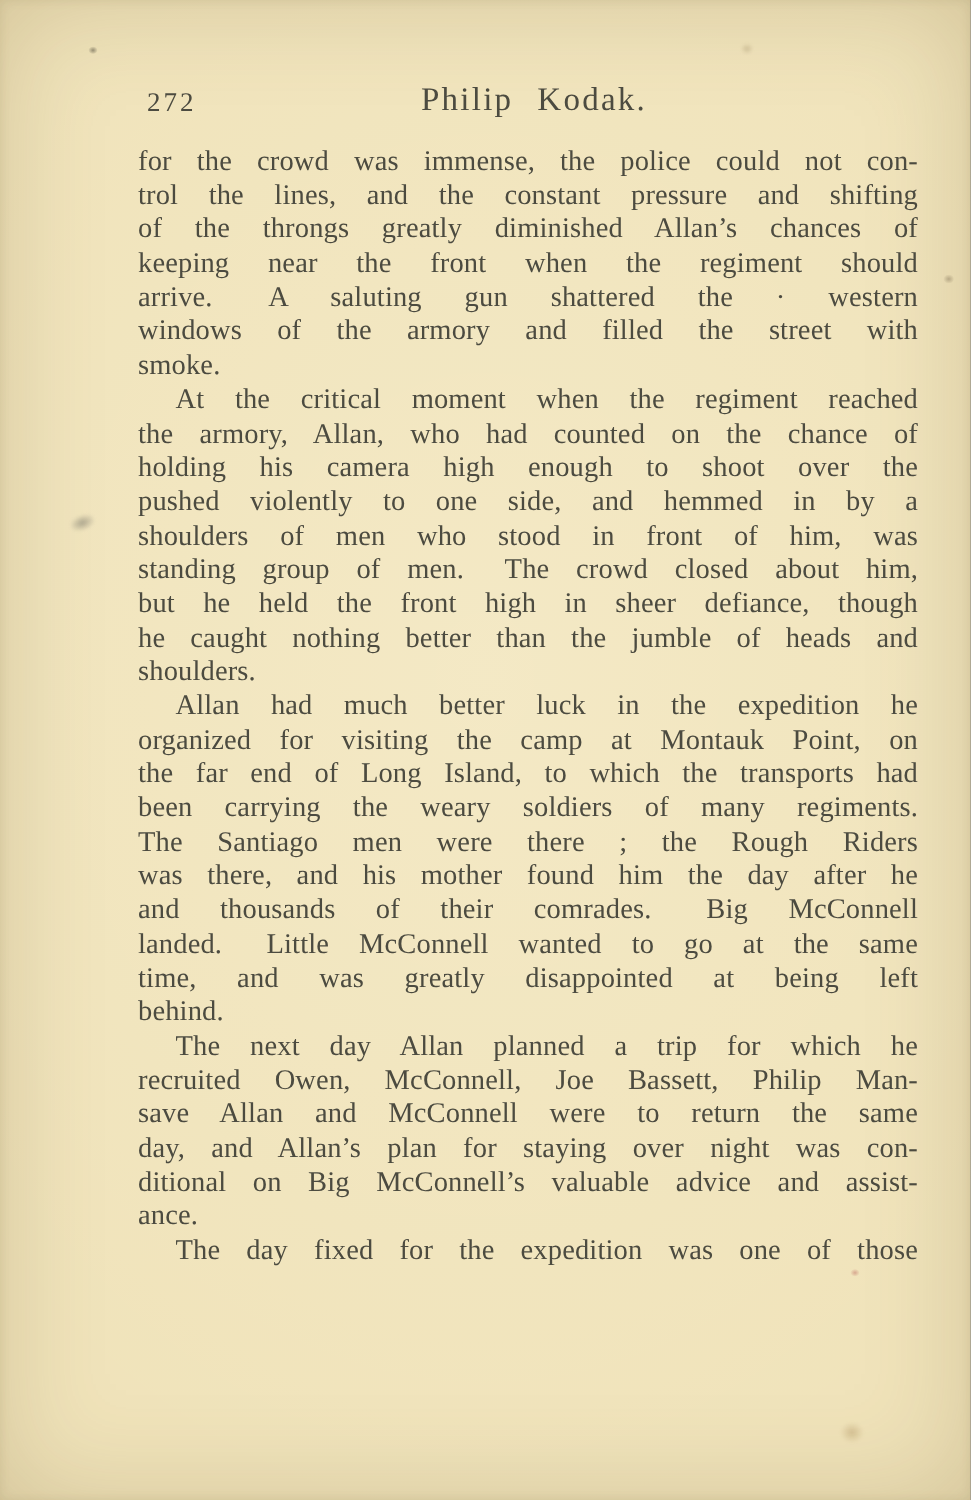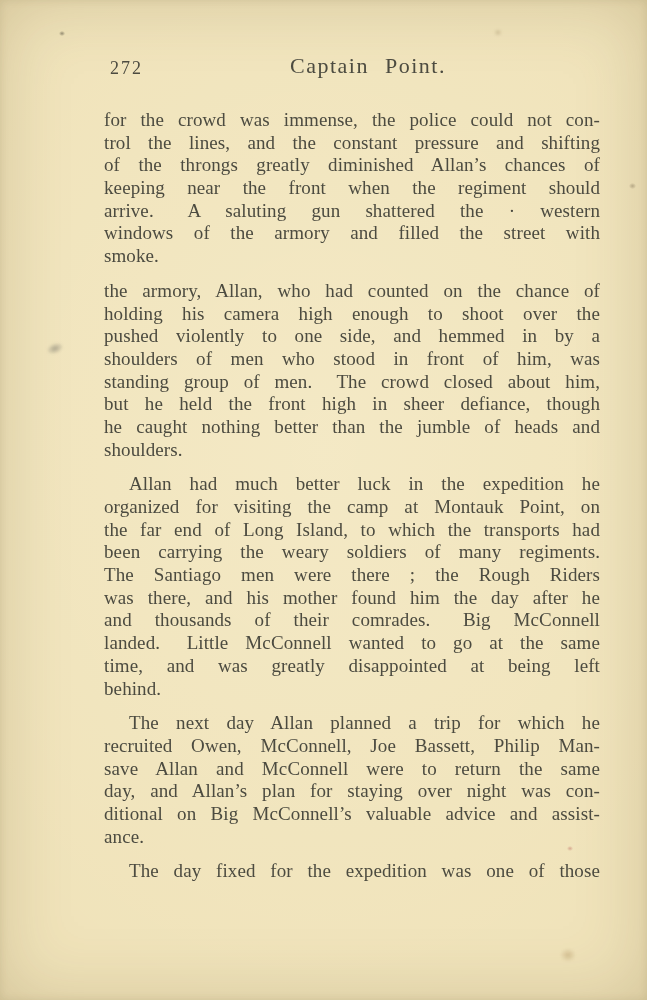--- a/index.html
+++ b/index.html
@@ -16,41 +16,41 @@
     background:
       radial-gradient(ellipse 120% 100% at 50% 45%, rgba(255,250,230,0.25), rgba(0,0,0,0) 60%),
       var(--paper);
     box-shadow: inset 0 0 70px rgba(110,85,35,0.22), inset 0 0 8px rgba(90,70,30,0.12);
     overflow: hidden;
     font-family: "Liberation Serif", "DejaVu Serif", serif;
     color: var(--ink);
   }
   #header {
     position: absolute;
-    top: 0; left: 108px; width: 520px; height: 90px;
+    top: 0; left: 96px; width: 520px; height: 90px;
   }
   #page-number {
     position: absolute;
     top: 58px; left: 2px;
     font-size: 18px;
     letter-spacing: 2px;
   }
   #page-title {
     position: absolute;
     top: 53px; left: 0; width: 100%;
     text-align: center;
     font-size: 22px;
     letter-spacing: 1.5px;
     word-spacing: 9px;
   }
   #body-text {
     position: absolute;
     top: 97px; left: 92px; width: 520px;
   }
-  .paragraph { margin: 12px; padding: 0; }
+  .paragraph { margin: 0; padding: 0; }
   .line {
     font-size: 19px;
     line-height: 22.7px;
     height: 22.7px;
     letter-spacing: 0.1px;
     text-align: justify;
     text-align-last: justify;
     overflow: visible;
   }
   .line.no-just { text-align-last: left; }
@@ -75,34 +75,35 @@
   .stain.s6 { left: 494px; top: 29px; width: 8px; height: 7px;
     background: radial-gradient(ellipse, rgba(140,120,80,0.3), rgba(140,120,80,0) 75%);
     filter: blur(1px); }
 </style>
 </head>
 <body>
 
 <div id="page">
   <div id="header">
     <div id="page-number">272</div>
-    <div id="page-title">Captain Point.</div>
+    <div id="page-title">Philip Kodak.</div>
   </div>
 
   <main id="body-text">
       <div class="paragraph">
         <div class="line">for the crowd was immense, the police could not con-</div>
         <div class="line">trol the lines, and the constant pressure and shifting</div>
         <div class="line">of the throngs greatly diminished Allan’s chances of</div>
         <div class="line">keeping near the front when the regiment should</div>
         <div class="line">arrive.  A saluting gun shattered the · western</div>
         <div class="line">windows of the armory and filled the street with</div>
         <div class="line no-just">smoke.</div>
       </div>
       <div class="paragraph">
+        <div class="line indent">At the critical moment when the regiment reached</div>
         <div class="line">the armory, Allan, who had counted on the chance of</div>
         <div class="line">holding his camera high enough to shoot over the</div>
         <div class="line">pushed violently to one side, and hemmed in by a</div>
         <div class="line">shoulders of men who stood in front of him, was</div>
         <div class="line">standing group of men.  The crowd closed about him,</div>
         <div class="line">but he held the front high in sheer defiance, though</div>
         <div class="line">he caught nothing better than the jumble of heads and</div>
         <div class="line no-just">shoulders.</div>
       </div>
       <div class="paragraph">

